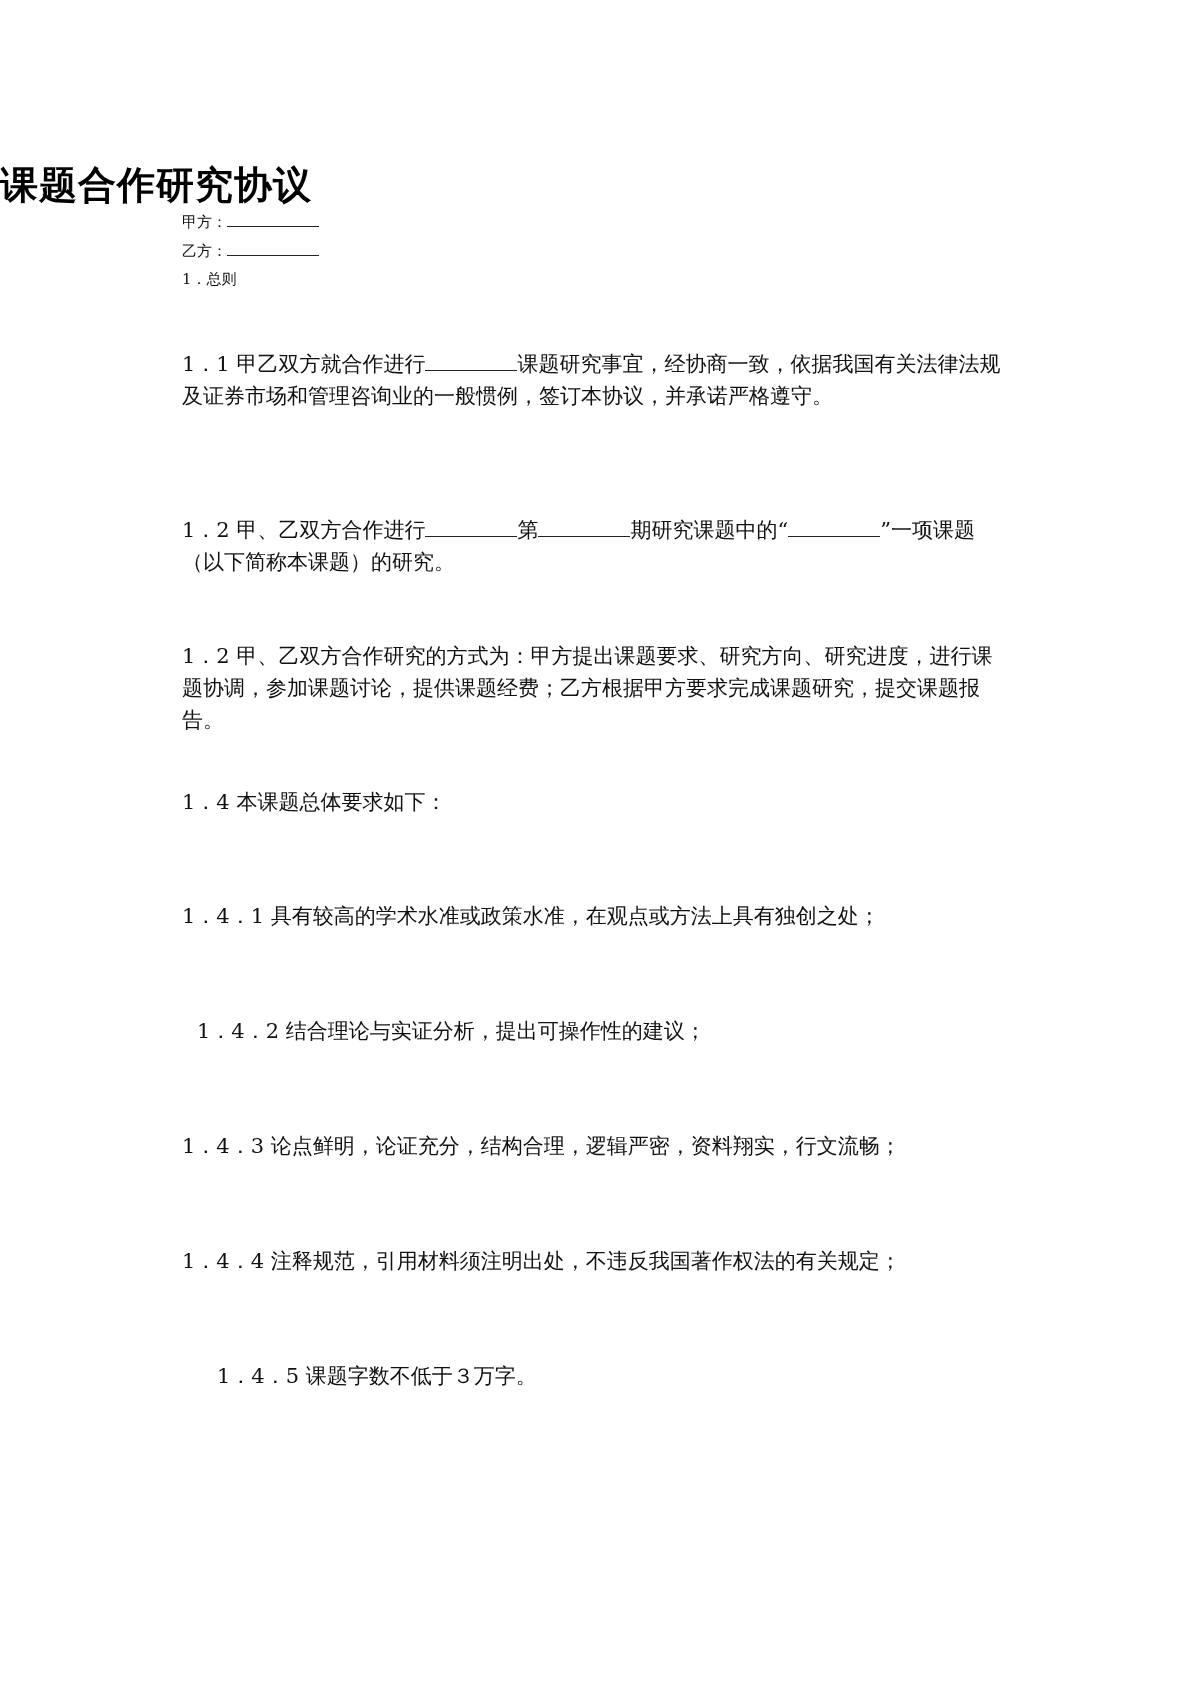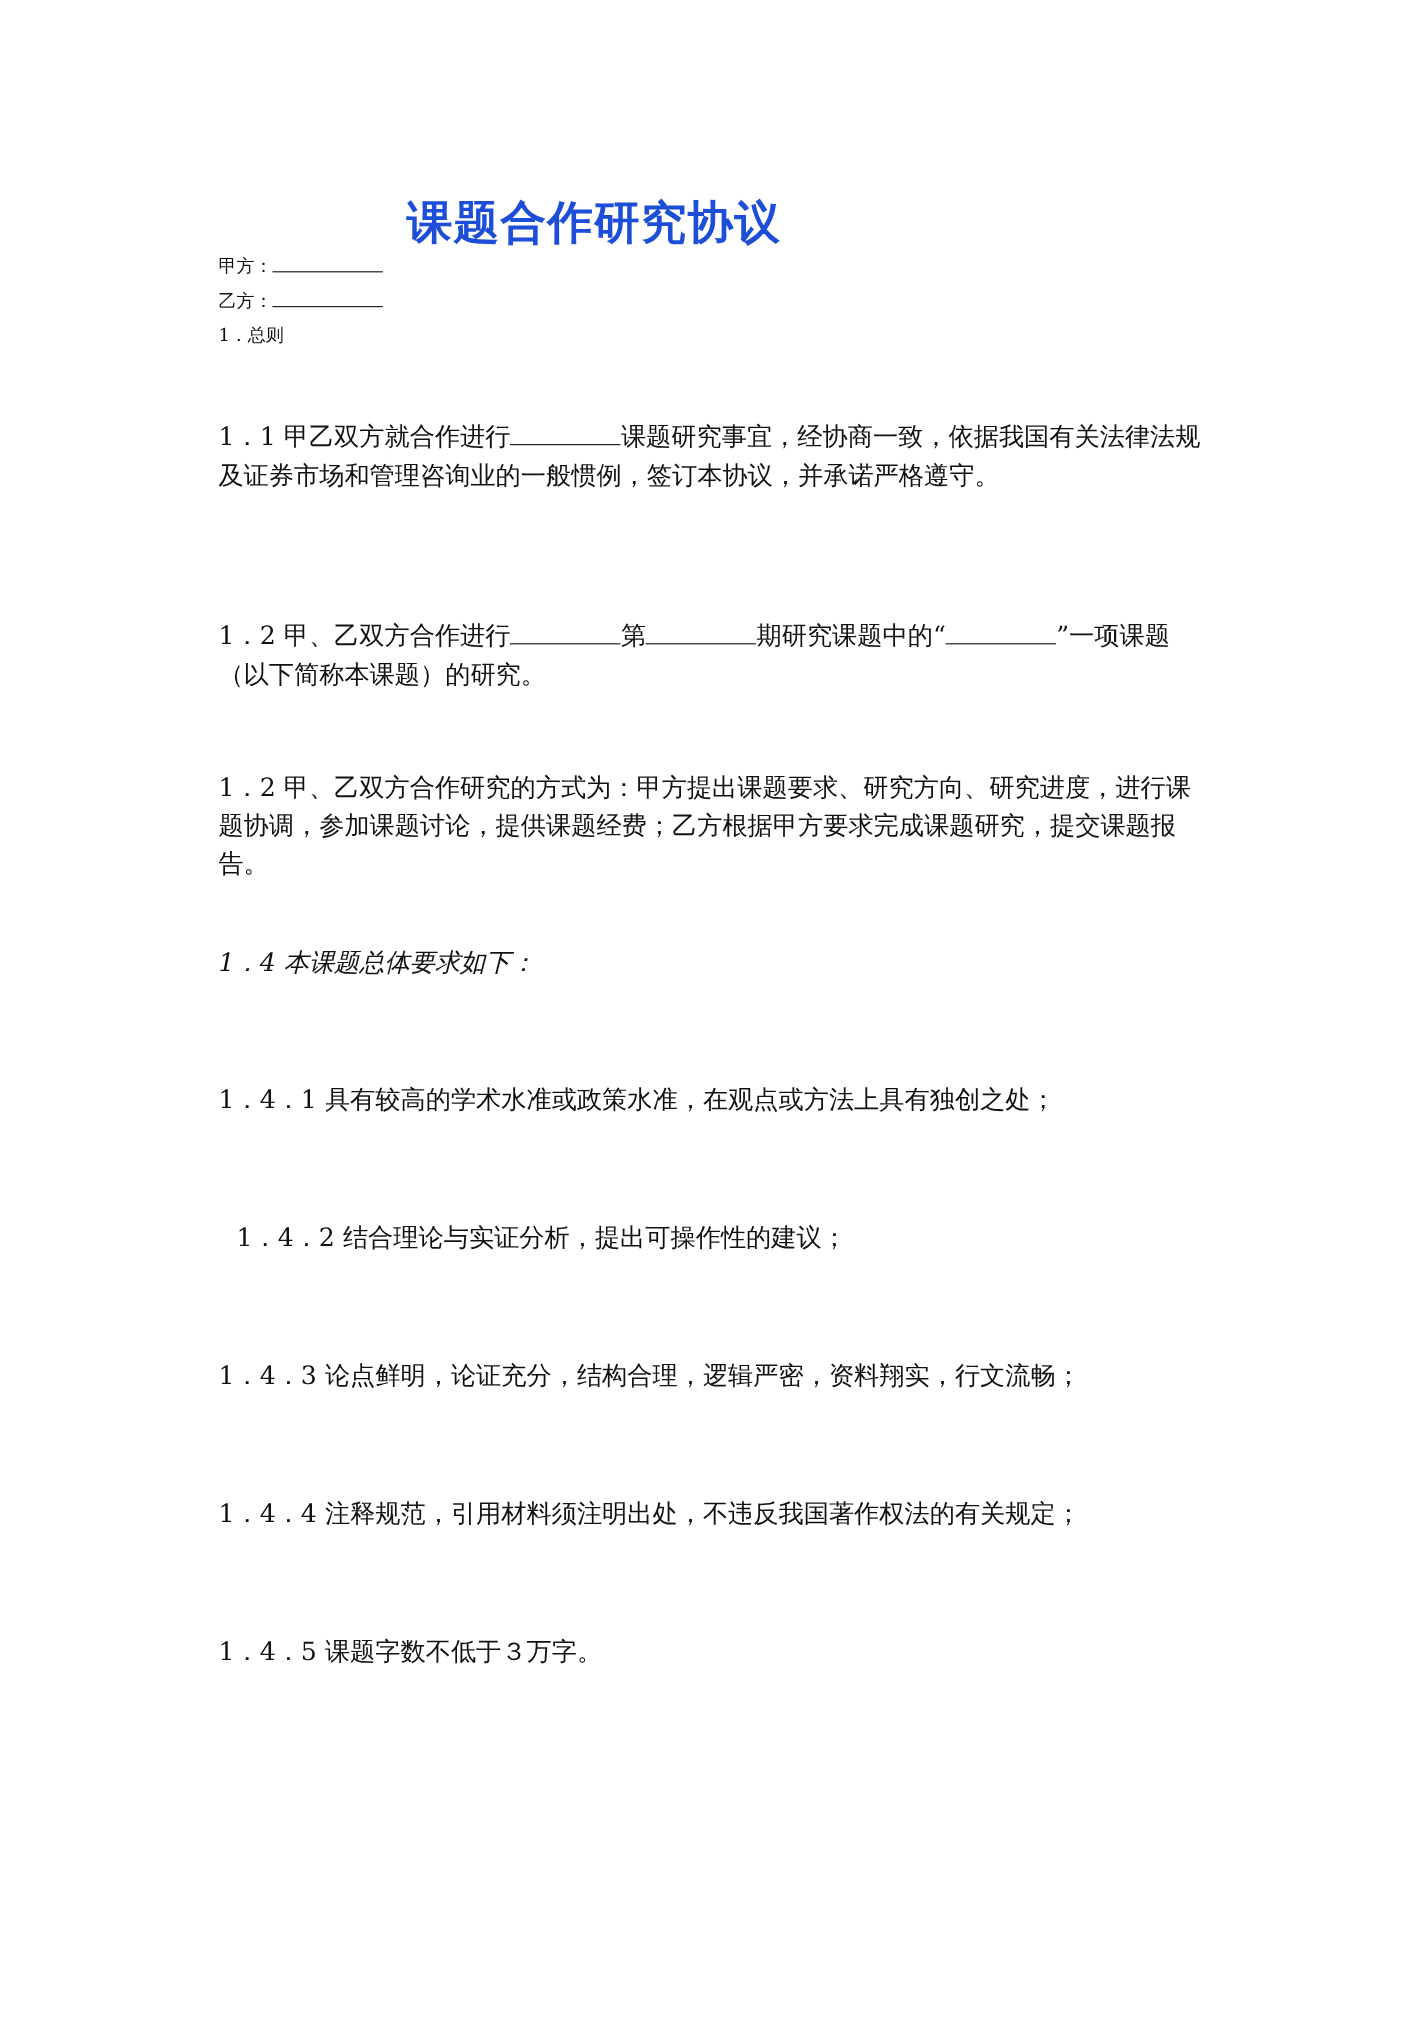--- a/index.html
+++ b/index.html
@@ -1,19 +1,19 @@
 <!DOCTYPE html>
 <html><head>
   <meta charset="utf-8">
   <style>
     html, body { margin: 0; padding: 0; background: #ffffff; }
     body { width: 1190px; height: 1683px; position: relative; overflow: hidden;
            font-family: "DejaVu Serif", "Liberation Serif", serif; color: #111; }
-    .title { position: absolute; top: 160px; left: 0; width: 990px; text-align: center;
-             font-size: 38px; font-weight: bold; letter-spacing: 1px; color: #1d4ed8;
+    .title { position: absolute; top: 160px; left: 0; width: 990px; 
+             font-size: 38px; font-weight: bold; letter-spacing: 1px; color: #000000;
              font-family: "DejaVu Sans", "Liberation Sans", sans-serif; }
     .line { position: absolute; left: 182px; font-size: 15px; line-height: 30px; white-space: nowrap; }
     .para { position: absolute; left: 182px; width: 830px; font-size: 21px; line-height: 32px; }
     .blank { display: inline-block; border-bottom: 1px solid #222; width: 92px; height: 18px; vertical-align: baseline; }
   </style>
 </head>
 <body>
 
 <div>
   <div class="title">课题合作研究协议</div>
@@ -28,19 +28,19 @@
 
   <div class="para" style="top:348px;">
     <span>1．1 甲乙双方就合作进行</span><span class="blank"></span><span>课题研究事宜，经协商一致，依据我国有关法律法规及证券市场和管理咨询业的一般惯例，签订本协议，并承诺严格遵守。</span>
   </div>
 
   <div class="para" style="top:494px;margin-top:20px;">
     <span>1．2 甲、乙双方合作进行</span><span class="blank"></span><span>第</span><span class="blank"></span><span>期研究课题中的“</span><span class="blank"></span><span>”一项课题（以下简称本课题）的研究。</span>
   </div>
 
   <div class="para" style="top:640px;">1．2 甲、乙双方合作研究的方式为：甲方提出课题要求、研究方向、研究进度，进行课题协调，参加课题讨论，提供课题经费；乙方根据甲方要求完成课题研究，提交课题报告。</div>
-  <div class="para" style="top:786px;font-style:italic;">1．4 本课题总体要求如下：</div>
+  <div class="para" style="top:786px;">1．4 本课题总体要求如下：</div>
   <div class="para" style="top:900px;">1．4．1 具有较高的学术水准或政策水准，在观点或方法上具有独创之处；</div>
   <div class="para" style="top:1015px;margin-left:15px;">1．4．2 结合理论与实证分析，提出可操作性的建议；</div>
   <div class="para" style="top:1130px;">1．4．3 论点鲜明，论证充分，结构合理，逻辑严密，资料翔实，行文流畅；</div>
   <div class="para" style="top:1245px;">1．4．4 注释规范，引用材料须注明出处，不违反我国著作权法的有关规定；</div>
-  <div class="para" style="top:1360px;">1．4．5 课题字数不低于３万字。</div>
+  <div class="para" style="top:1360px;margin-left:35px;">1．4．5 课题字数不低于３万字。</div>
 </div>
 
 </body></html>

